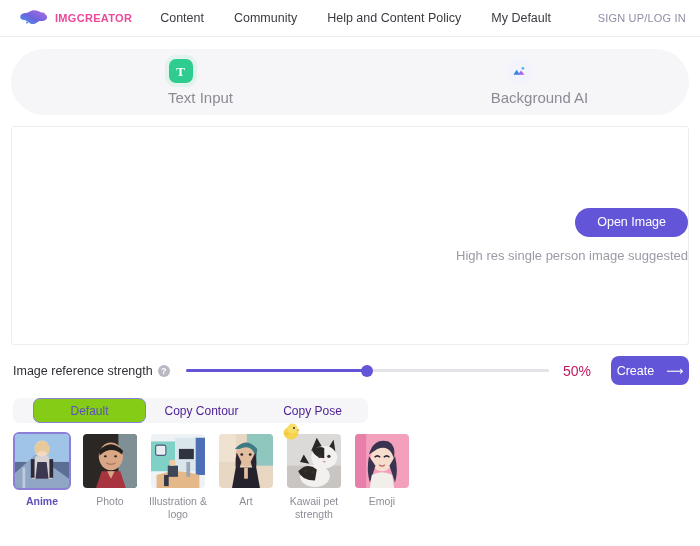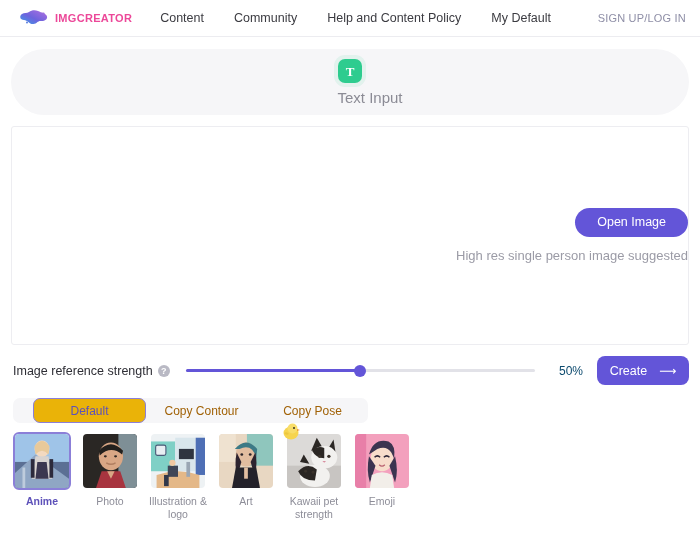--- a/index.html
+++ b/index.html
@@ -134,52 +134,52 @@
   .slider-fill {
     position: absolute; left: 0; height: 3px;
     border-radius: 2px; background: #6355d8;
   }
   .slider-thumb {
     position: absolute; width: 12px; height: 12px;
     border-radius: 50%; background: #6355d8;
     transform: translateX(-50%);
   }
   .slider-value {
-    font-size: 12px; color: #0c4a6e; width: 34px;
-    text-align: right; white-space: nowrap;
+    font-size: 14px; color: #be185d; width: 34px;
+    white-space: nowrap;
   }
   .create-btn {
     margin-left: 14px;
     background: #6355d8; color: #fff; border: none;
     border-radius: 8px;
-    height: 29px; width: 92px;
+    height: 29px; width: 78px;
     font-size: 12.5px;
     font-family: "Liberation Sans", sans-serif;
     display: flex; align-items: center; justify-content: center;
     gap: 12px; cursor: pointer;
   }
   .create-arrow { font-size: 12px; line-height: 1; }
 
   
   .seg-wrap { padding: 13px 11px 0 13px; }
   .seg {
     display: flex; align-items: center;
     background: #f6f6f8;
     border-radius: 7px;
     width: 355px; height: 25px;
     padding: 0;
   }
   .seg-item {
     flex: 1; height: 25px;
     display: flex; align-items: center; justify-content: center;
-    font-size: 12px; color: #a16207;
+    font-size: 12px; color: #4c1d95;
     cursor: pointer; border-radius: 7px;
   }
   .seg-item.active {
-    background: #eab308;
+    background: #84cc16;
     border: 1px solid #8b7fd8;
     color: #5d51b9;
     margin-left: 20px;
   }
 
   
   .styles {
     display: flex; align-items: flex-start;
     padding: 9px 11px 0 13px;
     gap: 10px;
@@ -251,20 +251,32 @@
     <div class="tab">
       <span class="tab-icon">
         <span class="ic-text-bg">
             <span>T</span>
           </span>
       </span>
       <span class="tab-label">Text Input</span>
     </div>
 
 
+    <div class="tab">
+      <span class="tab-icon">
+        <span class="ic-plain-bg">
+          <svg viewBox="0 0 16 16" width="15" height="15">
+            <path d="M1.5 11.5 L5 6.2 L8.2 11.5 Z" fill="#2f86e8"></path>
+            <path d="M6.4 11.5 L9.6 6.8 L13.2 11.5 Z" fill="#a463e6"></path>
+            <circle cx="11.6" cy="4.6" r="1.5" fill="#49b6f0"></circle>
+          </svg>
+        </span>
+      </span>
+      <span class="tab-label">Background AI</span>
+    </div>
 
 
   </div>
 </div>
 
 <div class="dropzone-wrap">
   <div class="dropzone">
     <button class="open-image-btn">Open Image</button>
     <div class="drop-hint">High res single person image suggested</div>
   </div>

